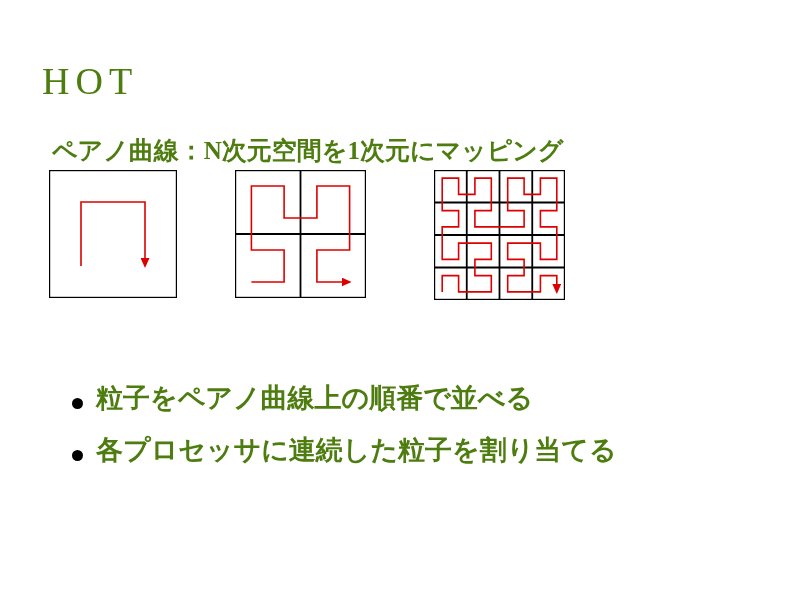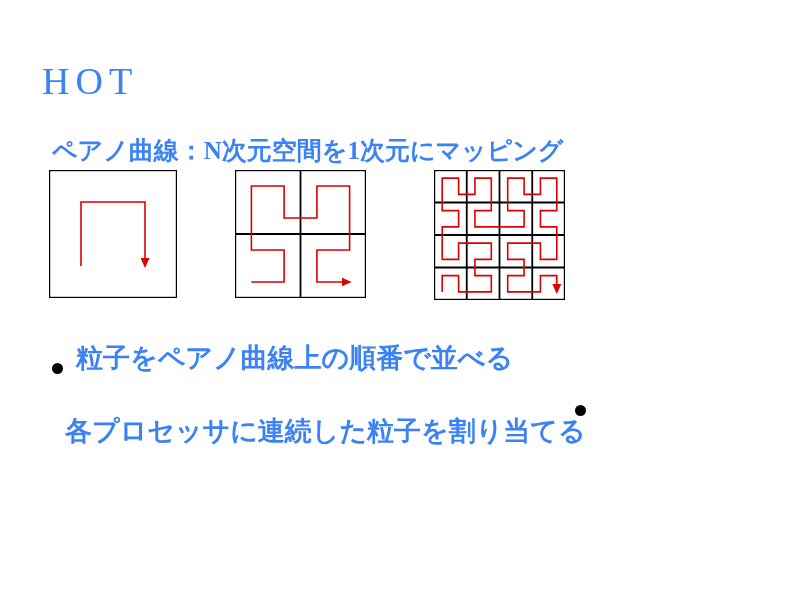--- a/index.html
+++ b/index.html
@@ -1,21 +1,21 @@
 <!DOCTYPE html>
 <html><head>
 <meta charset="utf-8">
 <style>
   html, body { margin: 0; padding: 0; background: #ffffff; }
   .slide {
     position: relative;
     width: 800px;
     height: 600px;
     background: #ffffff;
-    color: #3b82f6;
+    color: #4d7c0f;
     font-family: "Liberation Serif", serif;
     overflow: hidden;
   }
   .title {
     position: absolute;
     left: 42px;
     top: 62px;
     margin: 0;
     font-size: 38px;
     font-weight: 500;
@@ -30,27 +30,28 @@
     font-weight: bold;
     line-height: 1.2;
     white-space: nowrap;
   }
   .fig { position: absolute; top: 170px; display: block; }
   .fig1 { left: 49px; }
   .fig2 { left: 235px; }
   .fig3 { left: 434px; }
   .bullet {
     position: absolute;
-    left: 52px;
+    left: 72px;
     display: flex;
-    align-items: flex-end;
+    align-items: center;
     white-space: nowrap;
+    margin-top: 40px;
   }
   .b1 { top: 343px; }
-  .b2 { top: 395px; flex-direction: column; }
+  .b2 { top: 395px; }
   .dot {
     width: 11px;
     height: 11px;
     border-radius: 50%;
     background: #000000;
     margin-top: 10px;
     flex: none;
   }
   .bullet-text {
     margin-left: 13px;

